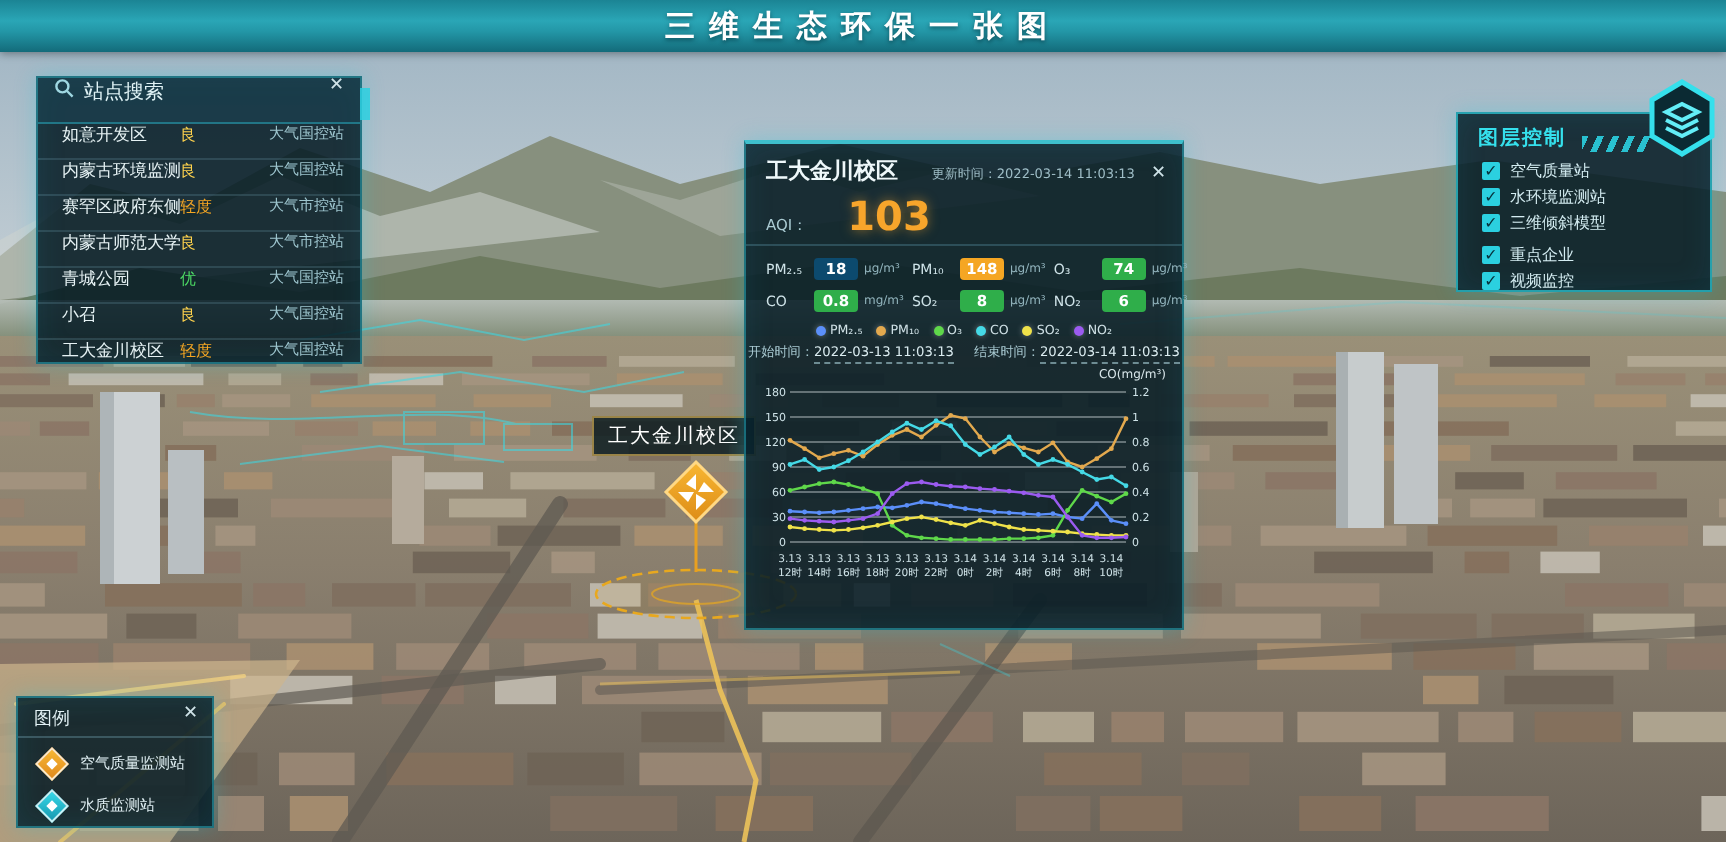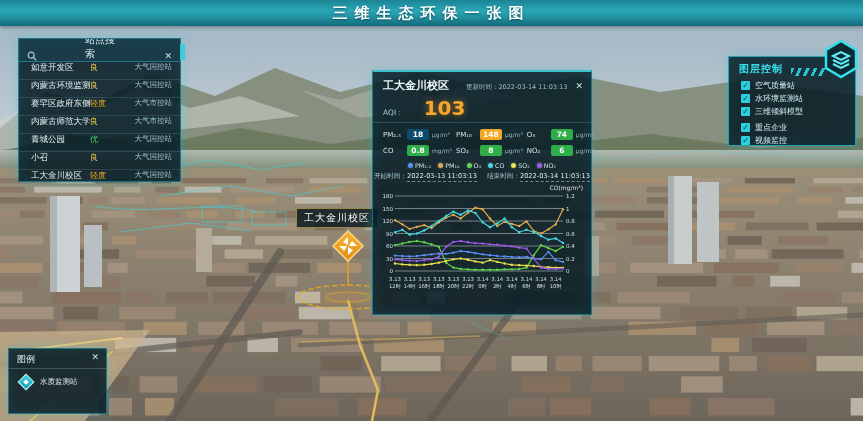--- a/index.html
+++ b/index.html
@@ -27,22 +27,22 @@
     position:absolute;
     background:rgba(7,28,37,.88);
     border:1px solid rgba(45,205,225,.45);
     box-shadow:0 0 10px rgba(30,195,220,.30), inset 0 0 14px rgba(20,120,145,.18);
     color:#d7e8ec;
   }
   .xclose{color:#cfe3e8;font-size:9px;line-height:9px;cursor:pointer;}
   
   .station-panel{left:18px;top:38px;width:161px;height:142px;z-index:6;overflow:hidden;}
   .station-head{
-    display:flex;align-items:flex-end;height:22px;padding:0 8px;
-    background:rgba(26,66,82,.65);border-bottom:1px solid rgba(45,205,225,.4);gap:43px;
+    display:flex;align-items:flex-start;height:22px;padding:0 8px;
+    background:rgba(26,66,82,.65);border-bottom:1px solid rgba(45,205,225,.4);
   }
   .station-head .ttl{font-size:10px;color:#dff2f5;margin-left:5px;flex:1;}
   .st-row{
     display:flex;align-items:flex-start;height:17px;padding:0 8px 0 12px;
     border-bottom:1px solid rgba(120,170,185,.22);
   }
   .st-name{flex:1;font-size:8.5px;color:#e6f2f4;white-space:nowrap;overflow:hidden;}
   .st-grade{width:26px;font-size:8px;text-align:left;}
   .st-type{width:56px;font-size:7.5px;color:#9ec6cf;text-align:right;white-space:nowrap;}
   .panel-tab{position:absolute;left:180px;top:44px;width:5px;height:16px;background:#2bd0e0;opacity:.85;z-index:6;}
@@ -734,18 +734,24 @@
     <path d="M13,26 L21,30 L29,26"></path>
   </g>
 </svg>
 
 <div class="panel legend-panel">
   <div class="legend-head">
     <span class="legend-title">图例</span>
     <span class="xclose">✕</span>
   </div>
   <div class="legend-item">
+    <span class="diamond" id="lg-d0" style="background: linear-gradient(135deg, rgb(247, 183, 51), rgb(224, 138, 30));">
+        <i></i>
+      </span>
+    <span class="lab">空气质量监测站</span>
+  </div>
+  <div class="legend-item">
     <span class="diamond" id="lg-d1" style="background: linear-gradient(135deg, rgb(53, 216, 232), rgb(24, 153, 176));">
         <i></i>
       </span>
     <span class="lab">水质监测站</span>
   </div>
 </div>
 
 </body></html>

